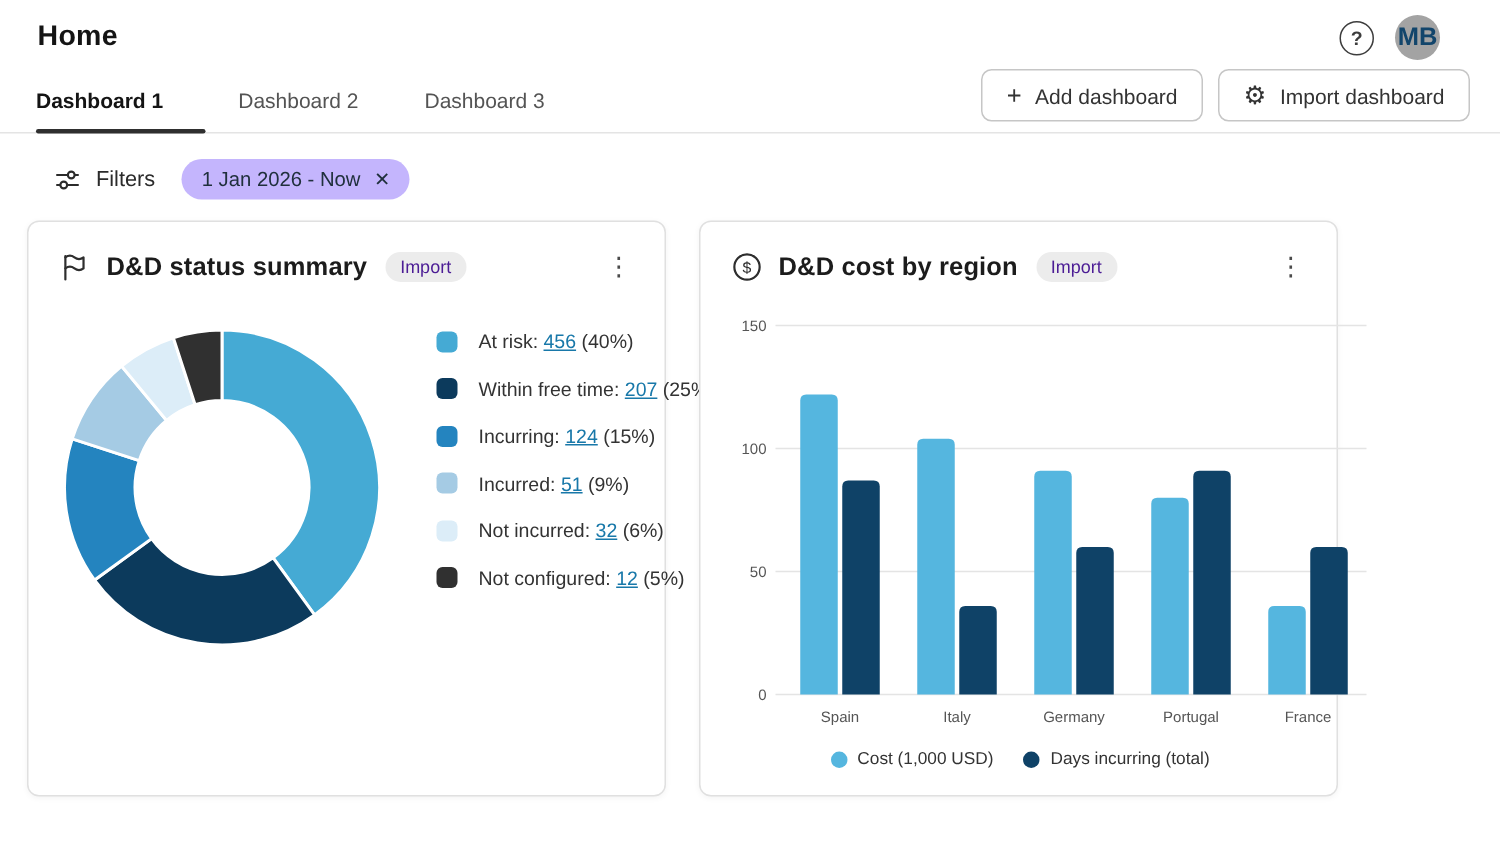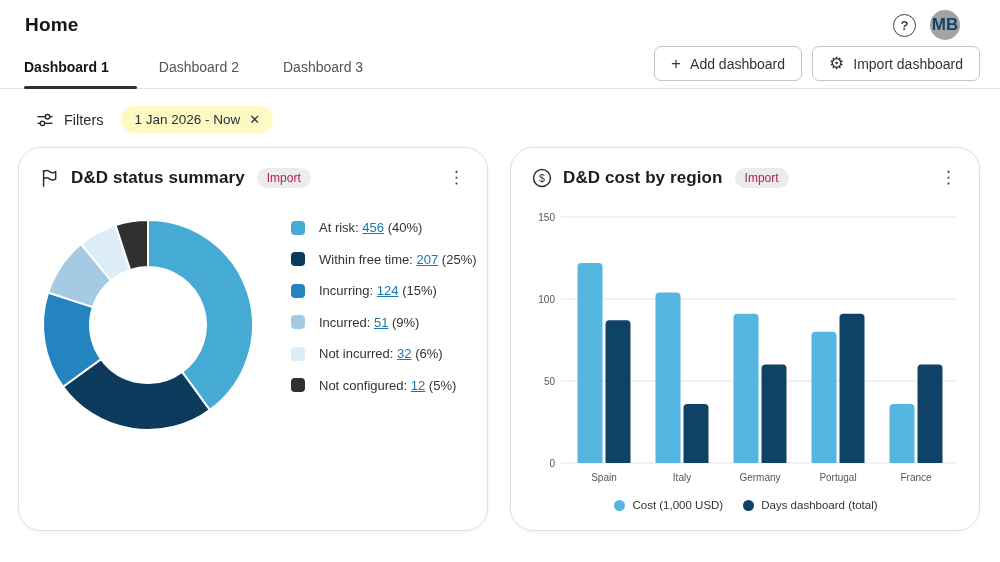--- a/index.html
+++ b/index.html
@@ -20,30 +20,30 @@
   .tab.active { color:#141414; font-weight:600; }
   .tab.active::after { content:""; position:absolute; left:-24px; right:0; bottom:-1px; height:3px; background:#2f2f2f; border-radius:2px; }
   .tab:first-child.active::after { left:-0px; }
   .tabrow-actions { display:flex; gap:10px; margin-bottom:7px; }
   .btn { display:flex; align-items:center; gap:9px; border:1px solid #c6c6c6; background:#fff; border-radius:7px; padding:8px 16px; font-size:14px; color:#333; cursor:pointer; font-family:inherit; }
   .btn .glyph { font-size:17px; line-height:1; color:#333; }
 
   
   .filterrow { display:flex; align-items:center; gap:18px; margin:17px 0 0 35px; }
   .filters-btn { display:flex; align-items:center; gap:9px; font-size:14.5px; color:#2b2b2b; cursor:pointer; background:none; border:none; font-family:inherit; }
-  .chip { display:flex; align-items:center; gap:9px; background:#fef9c3; border-radius:14px; padding:6px 13px; font-size:13.5px; color:#20303d; cursor:pointer; }
+  .chip { display:flex; align-items:center; gap:9px; background:#c4b5fd; border-radius:14px; padding:6px 13px; font-size:13.5px; color:#20303d; cursor:pointer; }
   .chip-close { font-size:13px; color:#20303d; cursor:pointer; }
 
   
   .cards { display:flex; gap:22px; margin:14px 0 0 18px; }
-  .card { width:470px; height:384px; background:#fff; border:1px solid #e0e0e0; border-radius:23px; box-shadow:0 1px 4px rgba(0,0,0,.05); }
+  .card { width:426px; height:384px; background:#fff; border:1px solid #e0e0e0; border-radius:8px; box-shadow:0 1px 4px rgba(0,0,0,.05); }
   .card-head { display:flex; align-items:center; gap:10px; padding:17px 14px 8px 20px; }
   .card-icon { width:22px; height:22px; flex:0 0 auto; }
   .card-title { font-size:17px; font-weight:600; color:#1c1c1c; letter-spacing:.1px; }
-  .badge { background:#ececec; color:#be185d; font-size:12px; padding:3px 10px; border-radius:11px; margin-left:2px; }
+  .badge { background:#ececec; color:#4c1d95; font-size:12px; padding:3px 10px; border-radius:11px; margin-left:2px; }
   .kebab { margin-left:auto; font-size:17px; color:#4a4a4a; background:none; border:none; cursor:pointer; padding:2px 8px; font-family:inherit; }
 
   
   .donut-body { display:flex; padding:6px 10px 0 20px; }
   .donut-wrap { width:218px; height:218px; margin-top:12px; }
   .donut-legend { margin:16px 0 0 34px; display:flex; flex-direction:column; gap:16.5px; }
   .dl-item { display:flex; align-items:center; gap:14px; font-size:13px; color:#333; white-space:nowrap; }
   .dl-swatch { width:14px; height:14px; border-radius:4px; flex:0 0 auto; }
   .dl-count { color:#1878a9; text-decoration:underline; cursor:pointer; }
 
@@ -198,19 +198,19 @@
           <path d="M 390.5 261 L 390.5 166.6 Q 390.5 162.6 394.5 162.6 L 411.5 162.6 Q 415.5 162.6 415.5 166.6 L 415.5 261 Z" fill="#0f4267"></path>
           <text x="389" y="279" text-anchor="middle" font-size="10" fill="#555555">France</text>
         </svg>
       <div class="bar-legend" id="bar-legend">
           <div class="bl-item">
             <span class="bl-swatch" style="background: rgb(85, 182, 223);"></span>
             <span>Cost (1,000 USD)</span>
           </div>
           <div class="bl-item">
             <span class="bl-swatch" style="background: rgb(15, 66, 103);"></span>
-            <span>Days dashboard (total)</span>
+            <span>Days incurring (total)</span>
           </div>
         </div>
     </div>
   </div>
 
 </div>
 
 </body></html>

